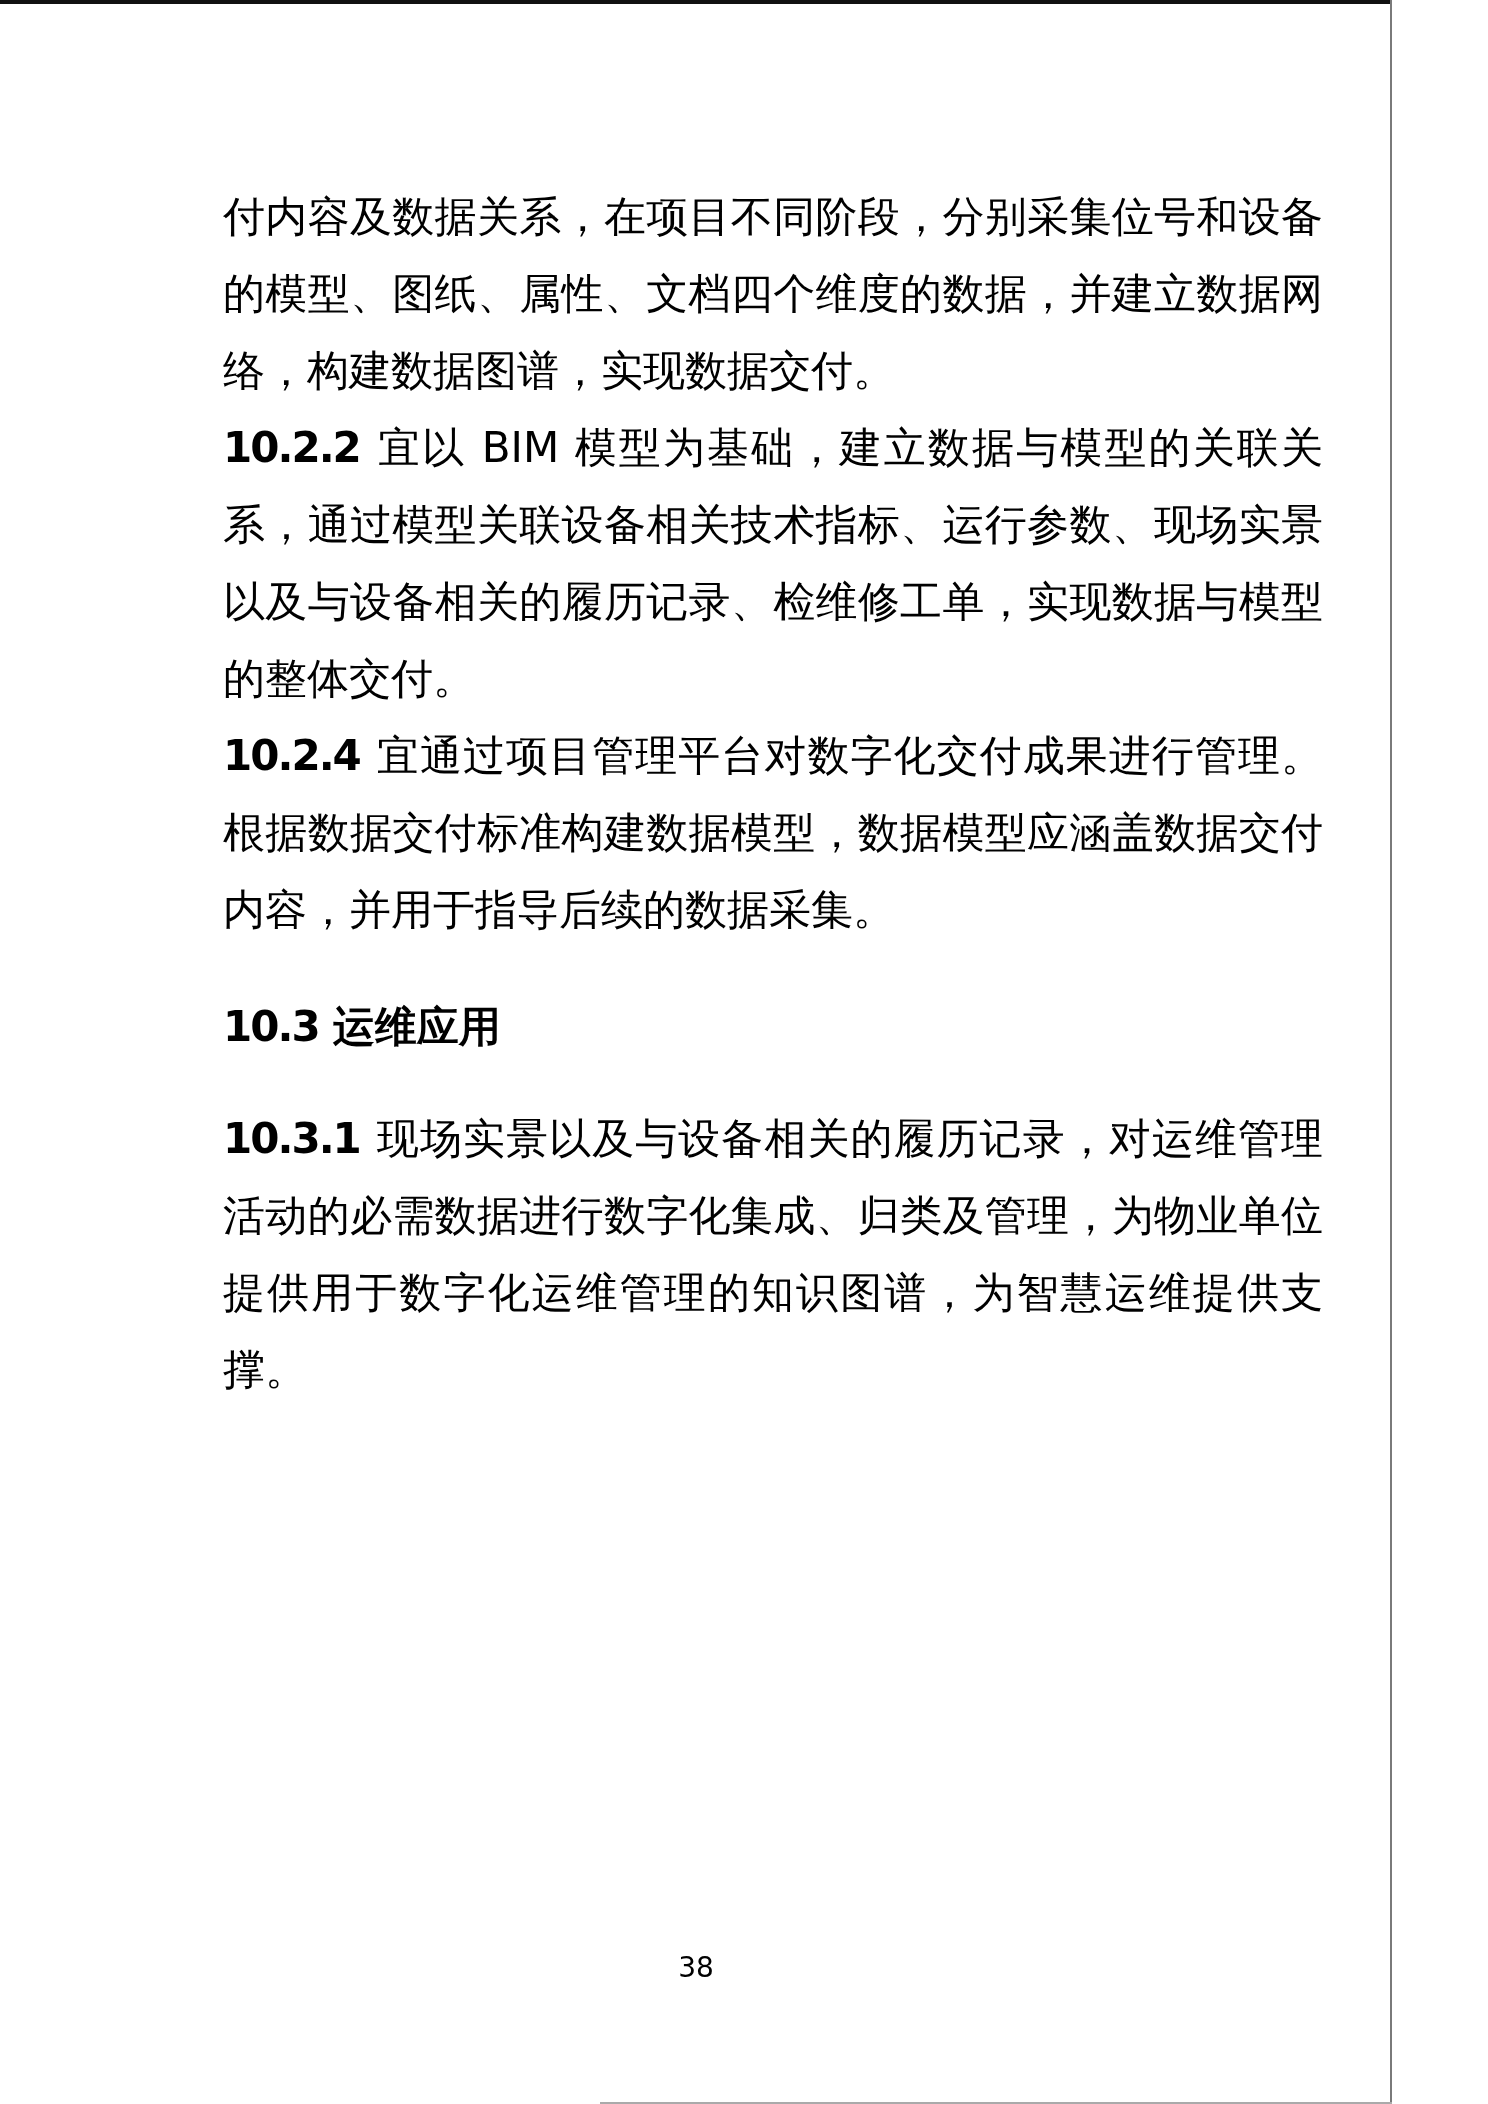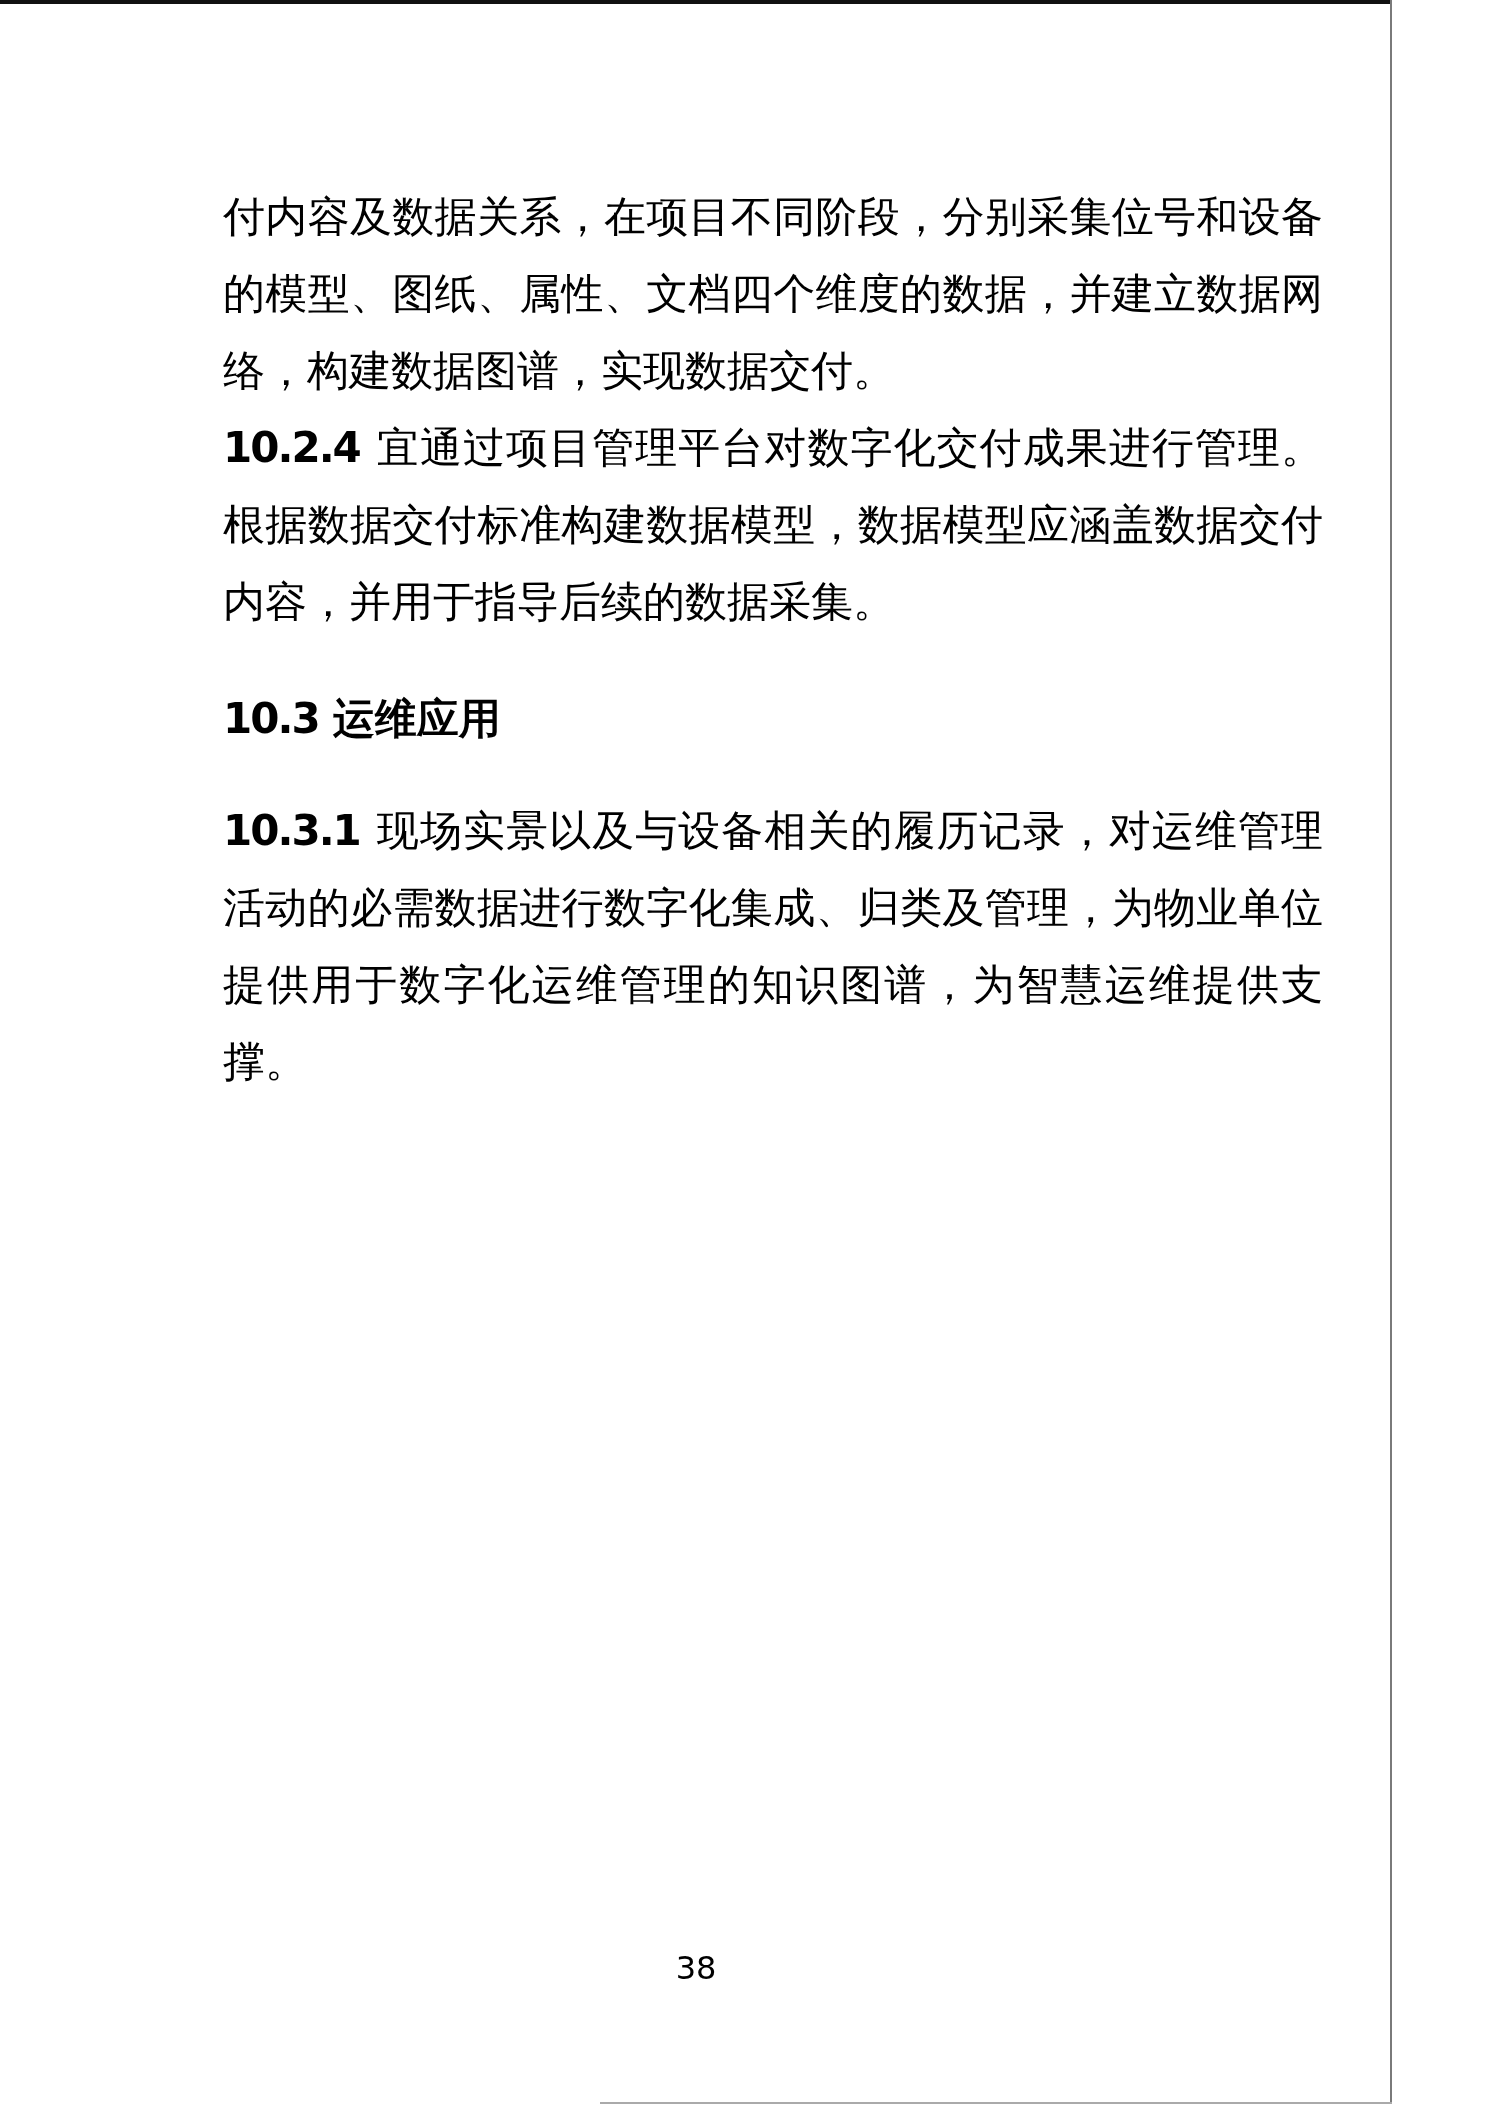--- a/index.html
+++ b/index.html
@@ -62,37 +62,38 @@
   }
   .heading .num {
     margin-right: 14px;
   }
   .page-num {
     position: absolute;
     top: 1948px;
     left: 0;
     width: 100%;
     text-align: center;
-    font-size: 32px;
+    font-size: 28px;
     line-height: 40px;
     color: #000000;
   }
 </style>
 </head>
 <body>
 
 <div class="page">
   <div class="border-top"></div>
   <div class="border-right"></div>
   <div class="border-bottom"></div>
 
   <div class="doc-text">
 
     <p class="para"><span>付内容及数据关系，在项目不同阶段，分别采集位号和设备的模型、图纸、属性、文档四个维度的数据，并建立数据网络，构建数据图谱，实现数据交付。</span></p>
 
+    <p class="para"><b class="num">10.2.2</b><span>宜以 BIM 模型为基础，建立数据与模型的关联关系，通过模型关联设备相关技术指标、运行参数、现场实景以及与设备相关的履历记录、检维修工单，实现数据与模型的整体交付。</span></p>
 
 
     <p class="para"><b class="num">10.2.4</b><span>宜通过项目管理平台对数字化交付成果进行管理。根据数据交付标准构建数据模型，数据模型应涵盖数据交付内容，并用于指导后续的数据采集。</span></p>
 
     <h2 class="heading"><b class="num">10.3</b><span>运维应用</span></h2>
 
     <p class="para"><b class="num">10.3.1</b><span>现场实景以及与设备相关的履历记录，对运维管理活动的必需数据进行数字化集成、归类及管理，为物业单位提供用于数字化运维管理的知识图谱，为智慧运维提供支撑。</span></p>
 
 
   </div>

